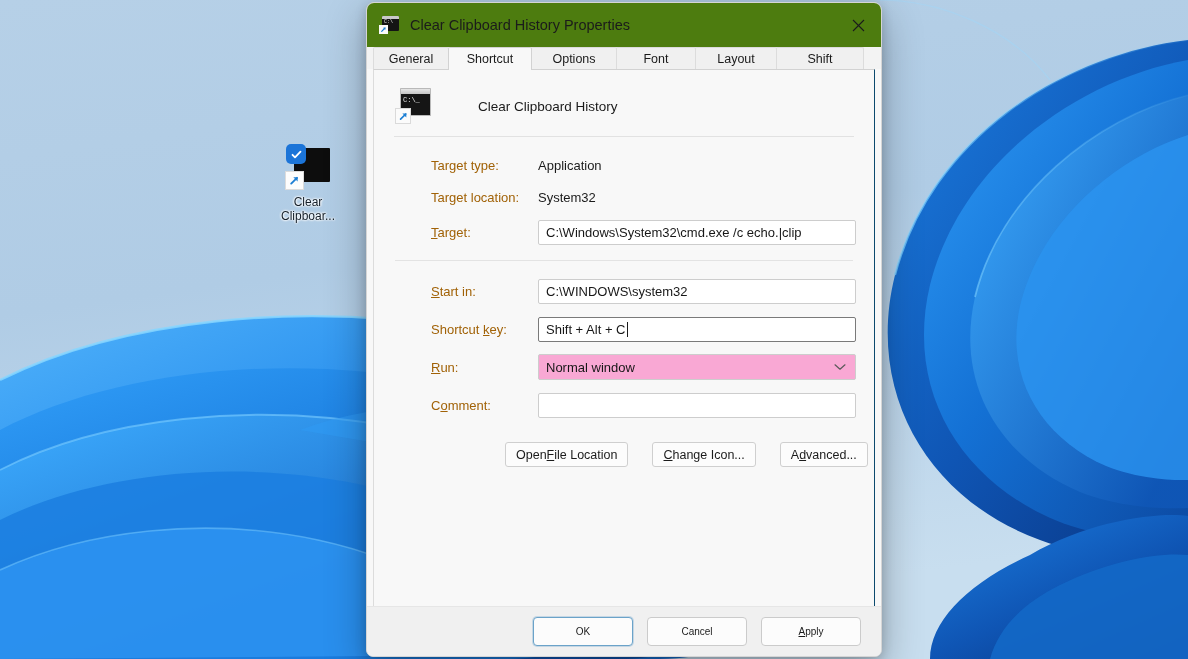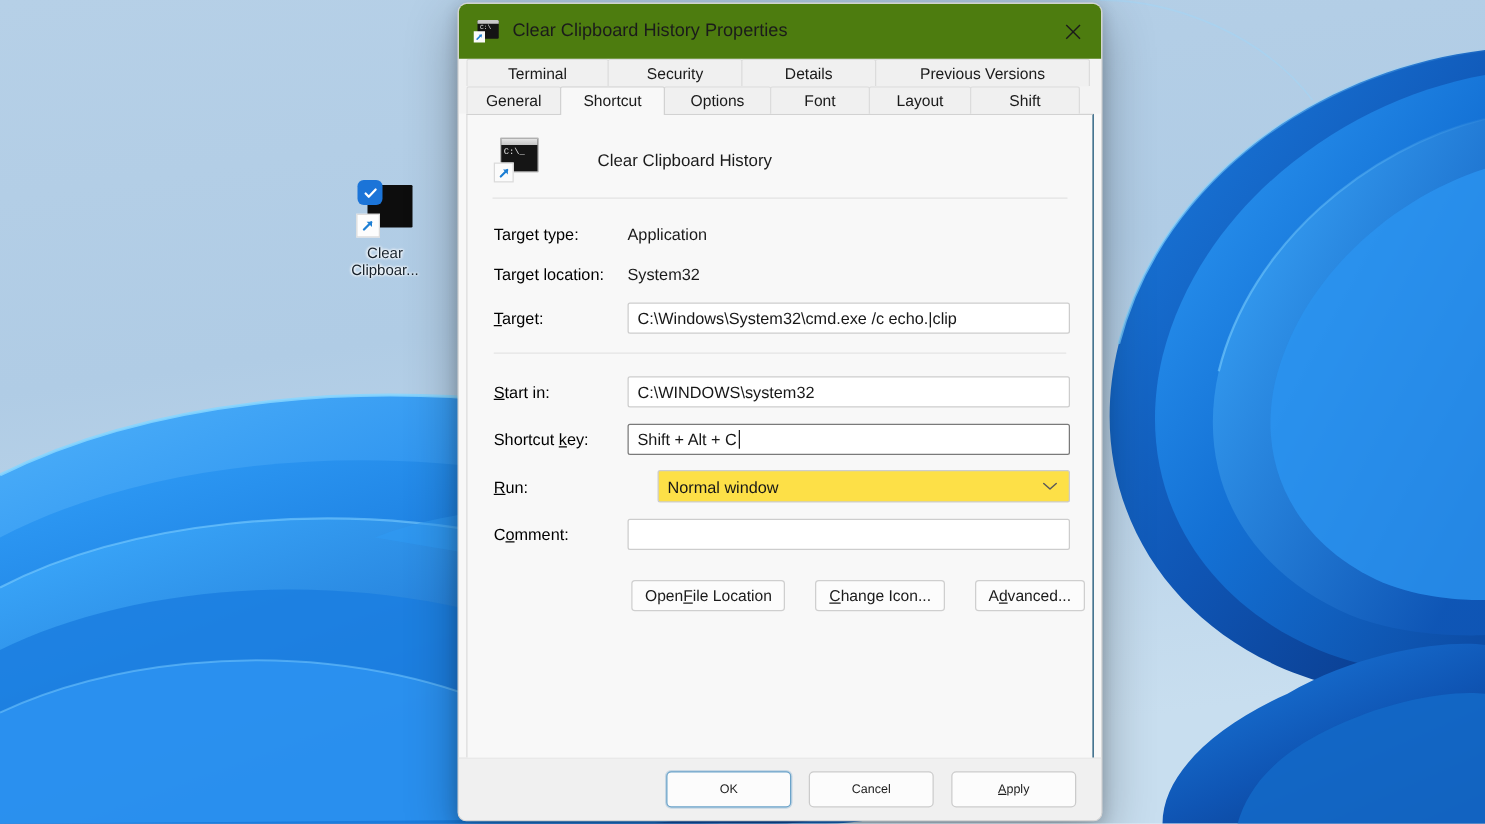--- a/index.html
+++ b/index.html
@@ -236,22 +236,23 @@
     display: flex;
     align-items: center;
     height: 32px;
     margin-bottom: 0;
   }
   .row.tall { height: 38px; }
   .lbl {
     width: 110px;
     flex: none;
     font-size: 13px;
-    color: #000000;
+    color: #a16207;
     padding-left: 3px;
+    margin-left: 36px;
   }
   .lbl u { text-decoration: underline; }
   .static-val {
     font-size: 13px;
     color: #1b1b1b;
   }
   .field {
     flex: 1 1 auto;
     height: 25px;
     background: #ffffff;
@@ -276,30 +277,29 @@
     vertical-align: middle;
   }
   .separator {
     height: 1px;
     background: #e3e3e3;
     margin: 9px 3px 11px 3px;
   }
   .combo {
     flex: 1 1 auto;
     height: 26px;
-    background: #fde047;
+    background: #f9a8d4;
     border: 1px solid #cdcdcd;
     border-radius: 2px;
     display: flex; align-items: center;
     padding: 0 7px;
     font-size: 13px;
     color: #171717;
     cursor: default;
     justify-content: space-between;
-    margin-left: 24px;
   }
   .combo .chev { color: #5a5a5a; margin-right: 2px; display: flex; }
 
   
   .btn-row {
     display: flex;
     gap: 24px;
     padding-left: 113px;
     margin-top: 18px;
   }
@@ -457,34 +457,20 @@
       <div id="titlebar-title">Clear Clipboard History Properties</div>
       <div id="close-button">
         <svg width="13" height="13" viewBox="0 0 13 13">
           <line x1="1" y1="1" x2="12" y2="12" stroke="#1b1b1b" stroke-width="1.1"></line>
           <line x1="12" y1="1" x2="1" y2="12" stroke="#1b1b1b" stroke-width="1.1"></line>
         </svg>
       </div>
     </div>
 
     <div id="tabstrip">
-      <div class="tab-row row-top">
-        <div class="tab" style="width:114px">
-          <span>Terminal</span>
-        </div>
-        <div class="tab" style="width:108px">
-          <span>Security</span>
-        </div>
-        <div class="tab" style="width:108px">
-          <span>Details</span>
-        </div>
-        <div class="tab" style="width:172px">
-          <span>Previous Versions</span>
-        </div>
-      </div>
       <div class="tab-row row-bottom">
         <div class="tab" style="width:76px">
           <span>General</span>
         </div>
         <div class="tab selected" style="width:84px">
           <span>Shortcut</span>
         </div>
         <div class="tab" style="width:86px">
           <span>Options</span>
         </div>

